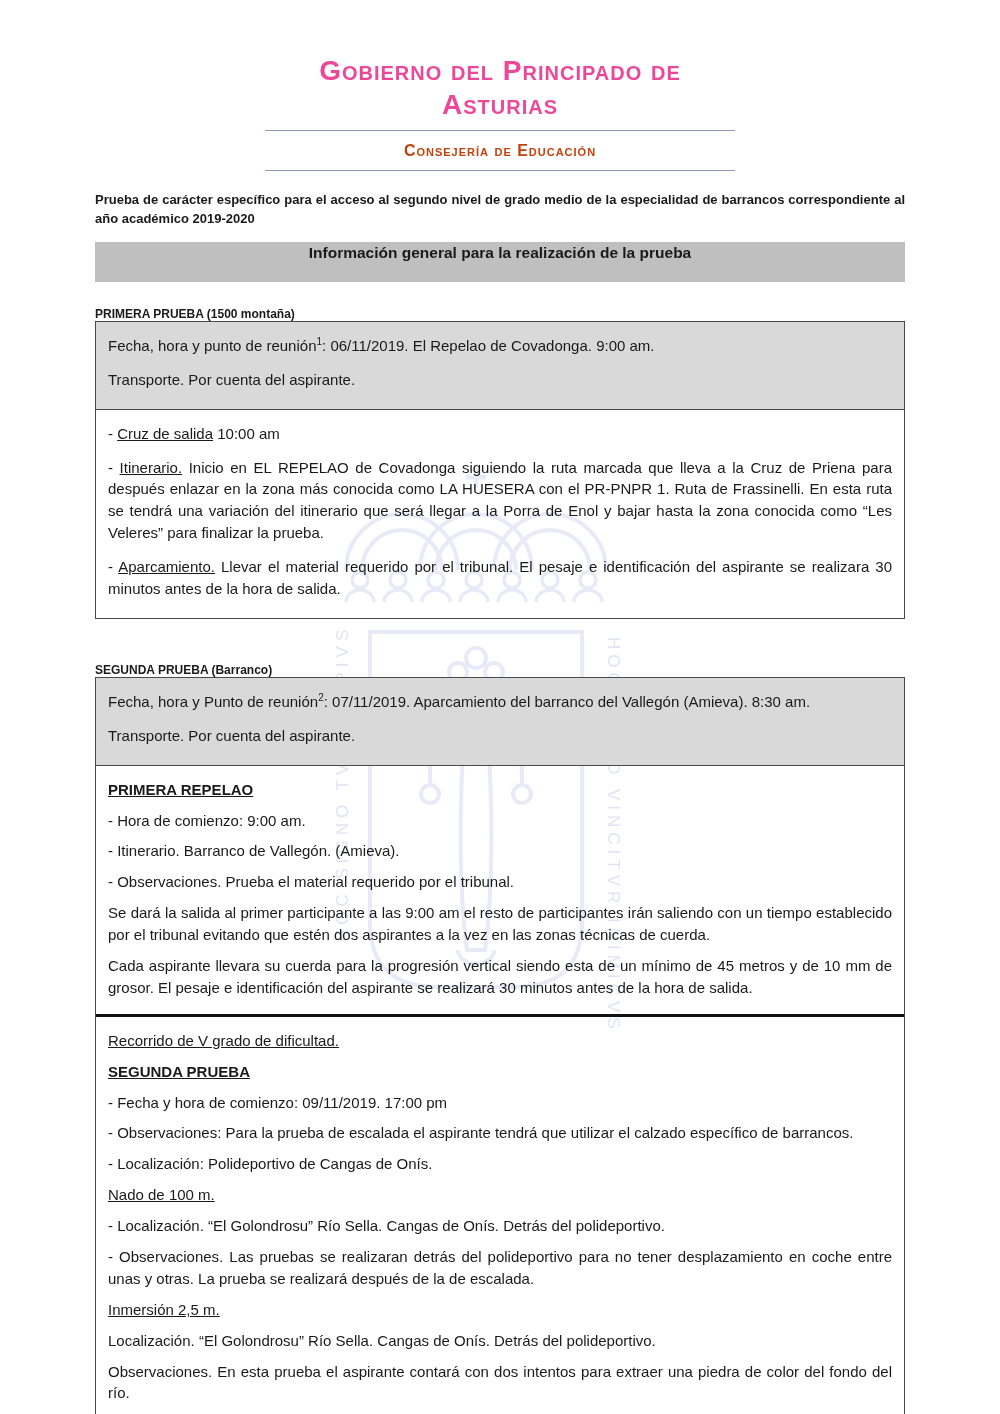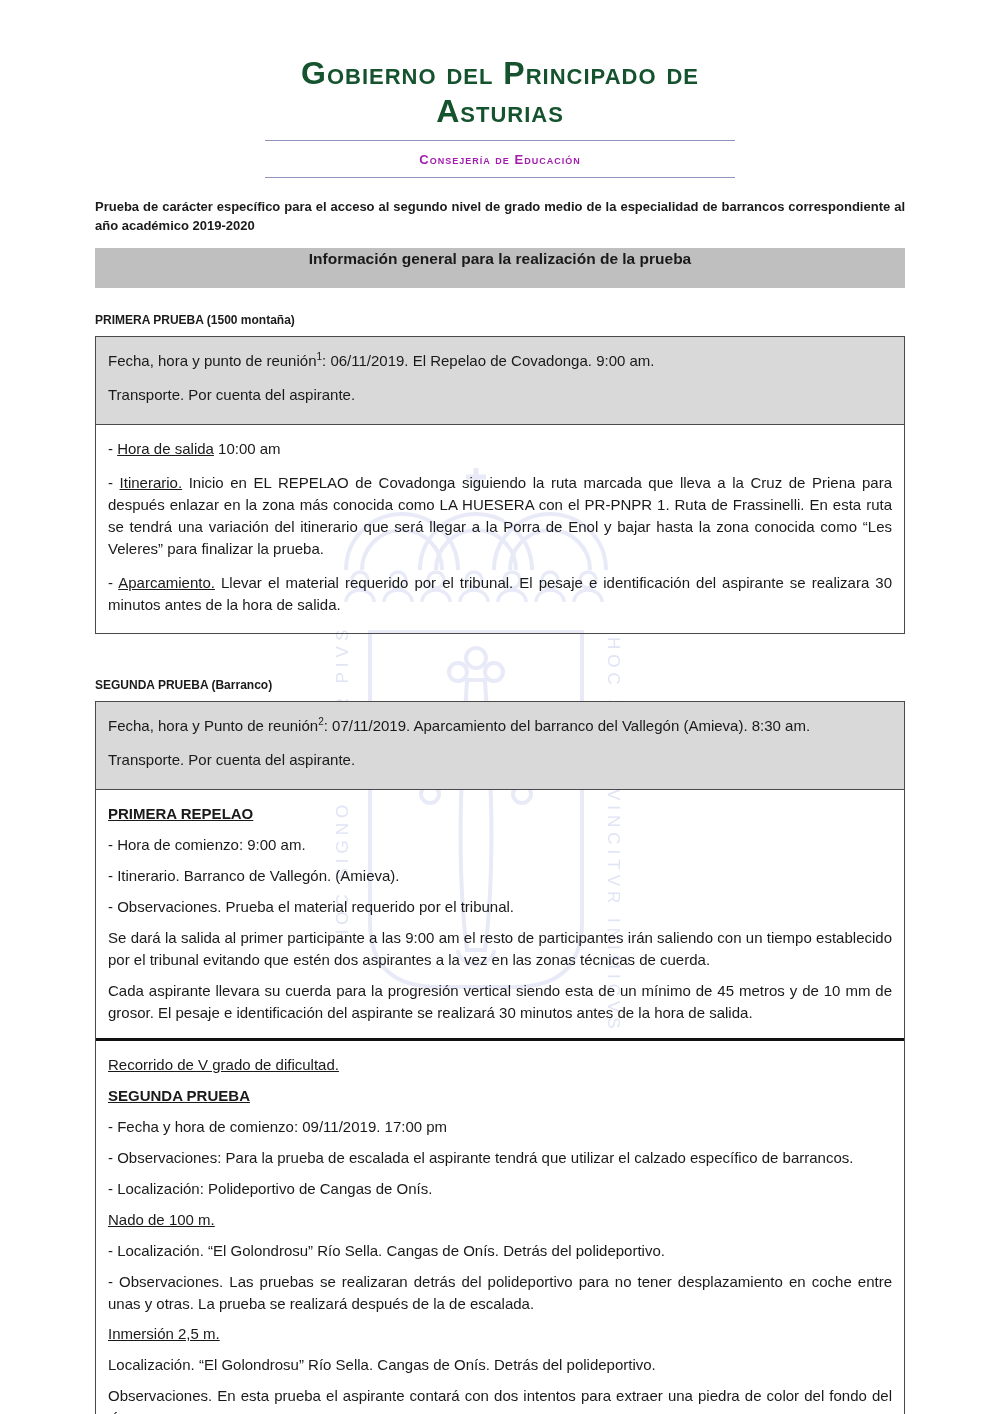--- a/index.html
+++ b/index.html
@@ -15,47 +15,47 @@
   
   .watermark{
     position:absolute;left:308px;top:462px;width:336px;height:610px;
     z-index:0;pointer-events:none;
   }
   
   .content{position:relative;z-index:1;}
   .doc-header{width:470px;margin:0 auto;padding-top:54px;text-align:center;}
   .brand-title{
     font-variant:small-caps;
-    color:#14532d;
-    font-size:32px;font-weight:600;letter-spacing:1px;
+    color:#ec4899;
+    font-size:28px;font-weight:600;letter-spacing:1px;
     line-height:1.2;
   }
   .brand-rule{border:none;border-top:1px solid #8e94bd;margin:9px 0 11px;}
   .brand-subtitle{
     font-variant:small-caps;
-    color:#a21caf;
-    font-size:13px;font-weight:600;letter-spacing:1px;
+    color:#c2410c;
+    font-size:16px;font-weight:600;letter-spacing:1px;
   }
   .brand-rule2{border:none;border-top:1px solid #8e94bd;margin:10px 0 0;}
 
   .body-col{margin:0 95px;}
   .doc-title{
     margin-top:20px;
     font-weight:bold;font-size:13px;line-height:1.45;
     text-align:justify;
   }
   .banner{
     margin-top:11px;background:#bfbfbf;
     font-weight:bold;font-size:15.5px;text-align:center;
     padding:2px 0 20px;
   }
   .section-heading{font-weight:bold;font-size:12px;margin:25px 0 0;}
 
   .box{
-    margin-top:9px;border:1px solid #4a4a4a;
+    border:1px solid #4a4a4a;
     font-size:15px;line-height:1.46;
   }
   .cell{padding:4px 12px 6px;}
   .cell.gray{background:#d9d9d9;border-bottom:1px solid #4a4a4a;}
   .cell p{margin:9px 0 12px;}
   .cell p.just{text-align:justify;}
   .cell p.tight{margin:9px 0 9px;}
   .thick-divider{border-top:3px solid #111111;}
   .u{text-decoration:underline;}
   .cell-heading{font-weight:bold;text-decoration:underline;}
@@ -128,21 +128,21 @@
       <div class="banner">Información general para la realización de la prueba</div>
 
       <h2 class="section-heading">PRIMERA PRUEBA (1500 montaña)</h2>
 
       <div class="box">
         <div class="cell gray">
           <p><span>Fecha, hora y punto de reunión</span><sup>1</sup><span>: 06/11/2019. El Repelao de Covadonga. 9:00 am.</span></p>
           <p>Transporte. Por cuenta del aspirante.</p>
         </div>
         <div class="cell">
-          <p><span>- </span><span class="u">Hora de salida</span><span> 10:00 am</span></p>
+          <p><span>- </span><span class="u">Cruz de salida</span><span> 10:00 am</span></p>
           <p class="just"><span>- </span><span class="u">Itinerario.</span><span> Inicio en EL REPELAO de Covadonga siguiendo la ruta marcada que lleva a la Cruz de Priena para después enlazar en la zona más conocida como LA HUESERA con el PR-PNPR 1. Ruta de Frassinelli. En esta ruta se tendrá una variación del itinerario que será llegar a la Porra de Enol y bajar hasta la zona conocida como “Les Veleres” para finalizar la prueba.</span></p>
           <p class="just"><span>- </span><span class="u">Aparcamiento.</span><span> Llevar el material requerido por el tribunal.  El pesaje e identificación del aspirante se realizara 30 minutos antes de la hora de salida.</span></p>
         </div>
       </div>
 
       <h2 class="section-heading" style="margin-top:44px;">SEGUNDA PRUEBA (Barranco)</h2>
 
       <div class="box">
         <div class="cell gray">
           <p><span>Fecha, hora y Punto de reunión</span><sup>2</sup><span>: 07/11/2019. Aparcamiento del barranco del Vallegón (Amieva). 8:30 am.</span></p>

